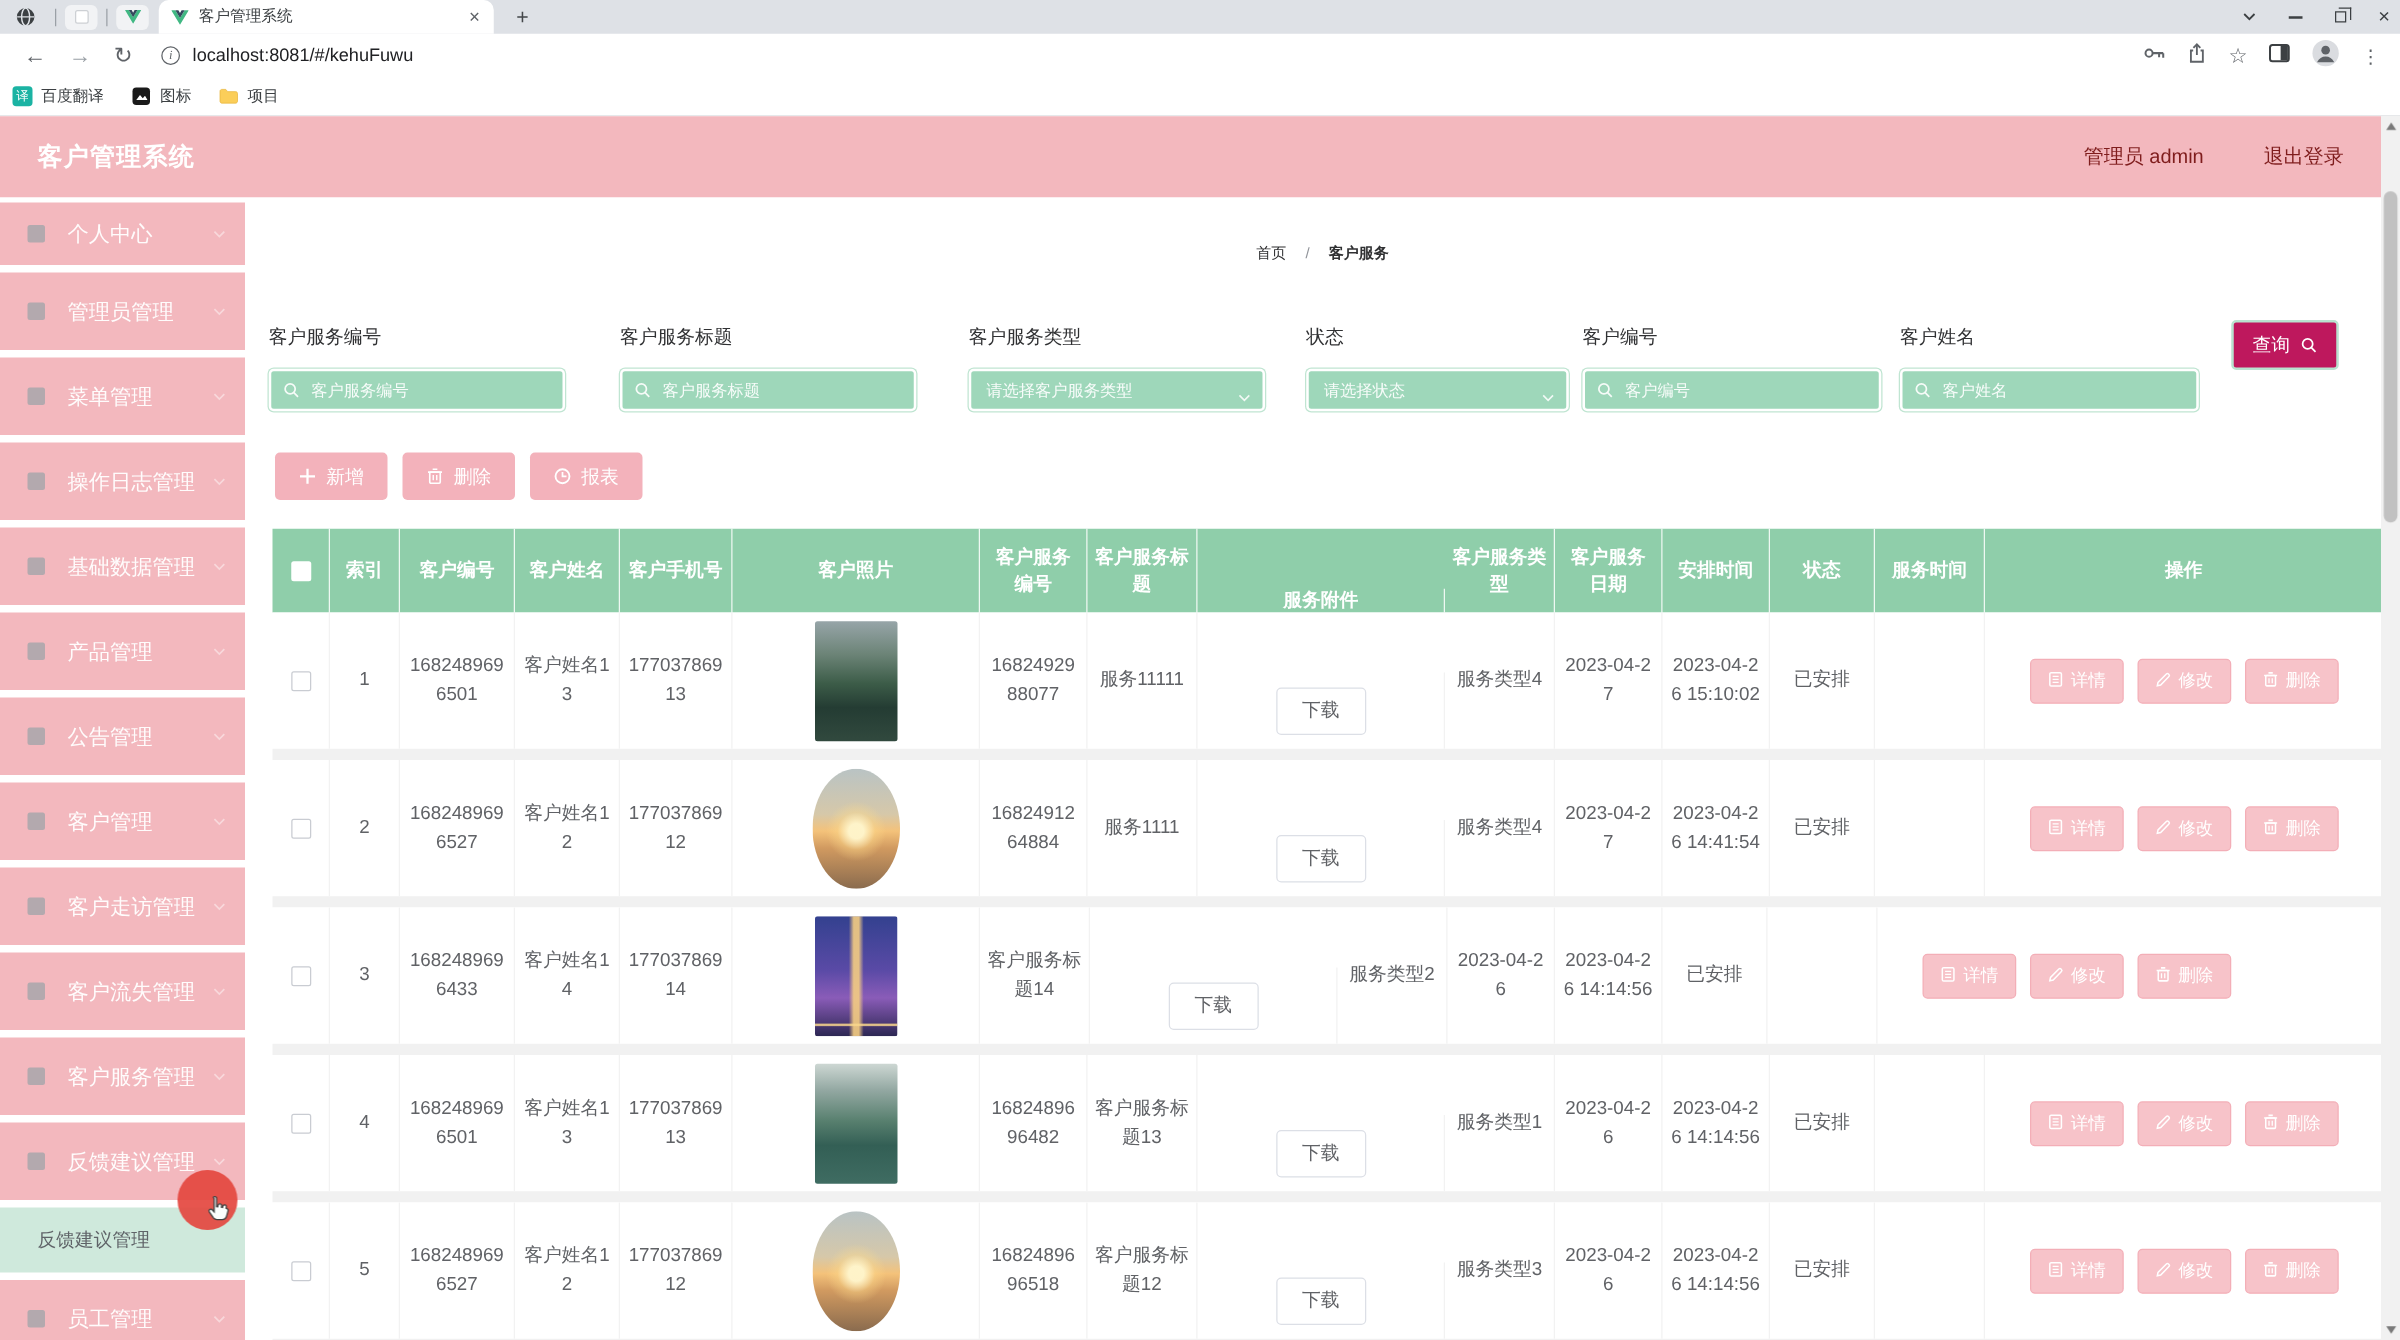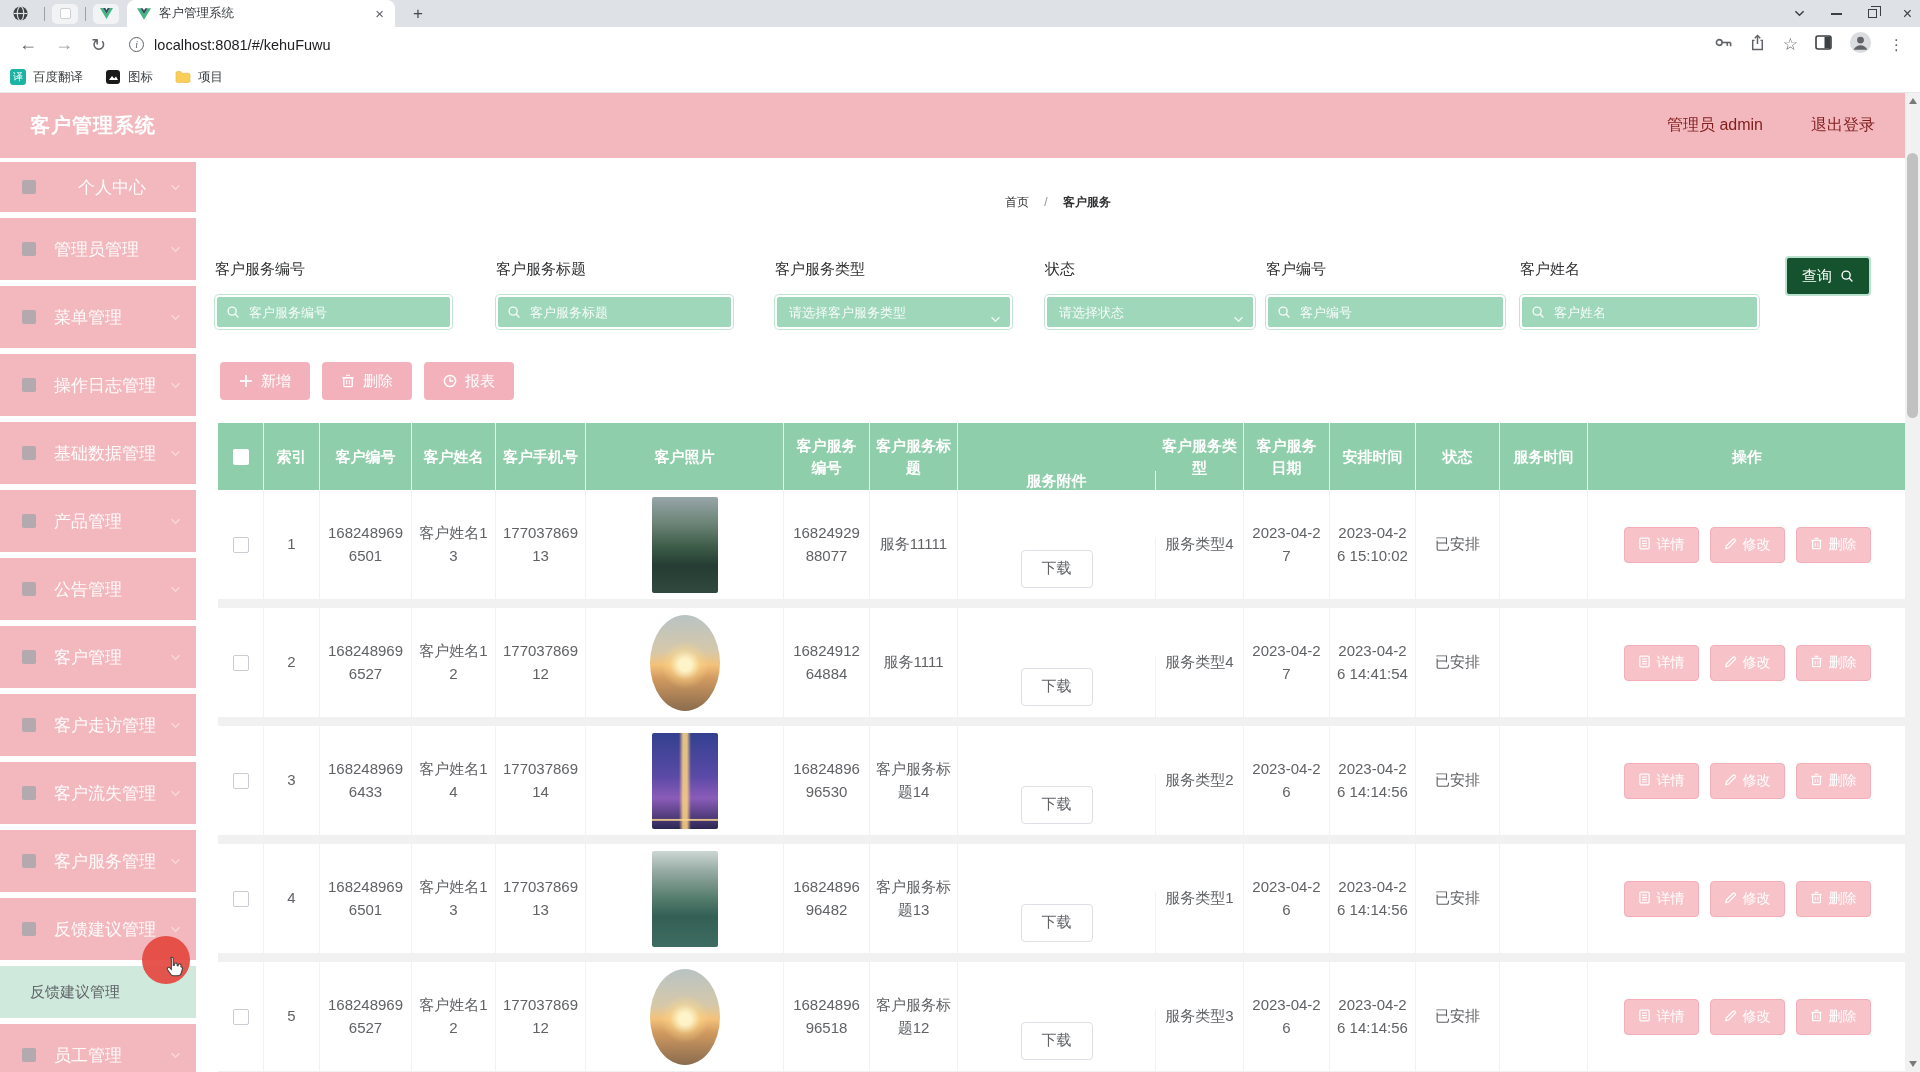--- a/index.html
+++ b/index.html
@@ -51,21 +51,21 @@
   .app-header { height:65px; background:#f3b8be; display:flex; align-items:center; padding:0 45px 0 30px; }
   .app-title { color:#fff; font-size:20px; font-weight:bold; letter-spacing:1px; }
   .hdr-right { margin-left:auto; display:flex; align-items:center; gap:48px; }
   .hdr-right span { color:#7f1d1d; font-size:16px; }
 
   
   .app-body { display:flex; height:914px; position:relative; }
   .sidebar { width:196px; background:#fff; padding-top:4px; overflow:hidden; flex:0 0 196px; }
   .side-item { height:62px; margin-bottom:6px; background:#f3b8be; display:flex; align-items:center;
     padding:0 14px 0 22px; color:rgba(255,255,255,.95); font-size:17px; cursor:default; }
-  .side-item:first-child { height:50px;gap:24px; }
+  .side-item:first-child { height:50px; }
   .side-icon { width:14px; height:14px; background:#a2a5aa; opacity:.8; border-radius:2px; margin-right:18px; flex:0 0 auto; }
   .side-label { flex:1; white-space:nowrap; overflow:hidden; }
   .side-chev { width:12px; opacity:.45; color:#fff; display:inline-flex; }
   .side-chev svg { width:11px; height:7px; }
   .side-sub { height:52px; margin-bottom:6px; background:#cfe9dc; display:flex; align-items:center;
     padding-left:30px; color:#5f6368; font-size:15px; }
 
   .main { flex:1; background:#fff; position:relative; overflow:hidden; }
   .breadcrumb { position:absolute; top:36px; left:0; width:100%; text-align:center; font-size:12px; color:#303133; }
   .breadcrumb .sep { color:#909399; margin:0 12px; }
@@ -77,21 +77,21 @@
   .fbox { position:relative; height:34px; background:#9ed7ba; border:2px solid #fff; border-radius:4px;
     box-shadow:0 0 0 1px #c0e5d2; display:flex; align-items:center; }
   .fsearch { position:absolute; left:9px; top:8px; width:14px; height:14px; color:rgba(255,255,255,.9); }
   .fsearch svg { width:14px; height:14px; }
   .finput { width:100%; height:100%; background:transparent; border:none; outline:none;
     color:#fff; font-size:13px; padding-left:32px; font-family:inherit; }
   .fbox.sel .finput { padding-left:12px; }
   .finput::placeholder { color:rgba(255,255,255,.92); }
   .fchev { position:absolute; right:9px; top:12px; color:rgba(255,255,255,.85); }
   .fchev svg { width:11px; height:7px; }
-  .query-btn { position:absolute; top:98px; left:1589px; height:40px; padding:0 15px; background:#14532d;
+  .query-btn { position:absolute; top:98px; left:1589px; height:40px; padding:0 15px; background:#be185d;
     border:2px solid #b9e2cf; border-radius:4px; color:#fff; font-size:15px; display:flex; align-items:center; gap:8px; cursor:pointer; font-family:inherit; }
   .query-btn svg { width:14px; height:14px; }
 
   
   .tb-btns { position:absolute; top:204px; left:24px; display:flex; gap:12px; }
   .pink-btn { height:38px; padding:0 19px; background:#f3b2bb; border:none; border-radius:4px; color:#fff;
     font-size:15px; display:flex; align-items:center; gap:8px; cursor:pointer; font-family:inherit; }
   .pink-btn svg { width:14px; height:14px; }
 
   
@@ -602,21 +602,20 @@
             <div class="cell c0">
               <span class="rcheckbox"></span>
             </div>
             <div class="cell c1">3</div>
             <div class="cell c2">1682489696433</div>
             <div class="cell c3">客户姓名14</div>
             <div class="cell c4">17703786914</div>
             <div class="cell c5">
               <div class="photo ph-eiffel"></div>
             </div>
-            <div class="cell c6">1682489696530</div>
             <div class="cell c7">客户服务标题14</div>
             <div class="cell c8">
               <button class="dl-btn">下载</button>
             </div>
             <div class="cell c9">服务类型2</div>
             <div class="cell c10">2023-04-26</div>
             <div class="cell c11">2023-04-26 14:14:56</div>
             <div class="cell c12">已安排</div>
             <div class="cell c13"></div>
             <div class="cell c14">

